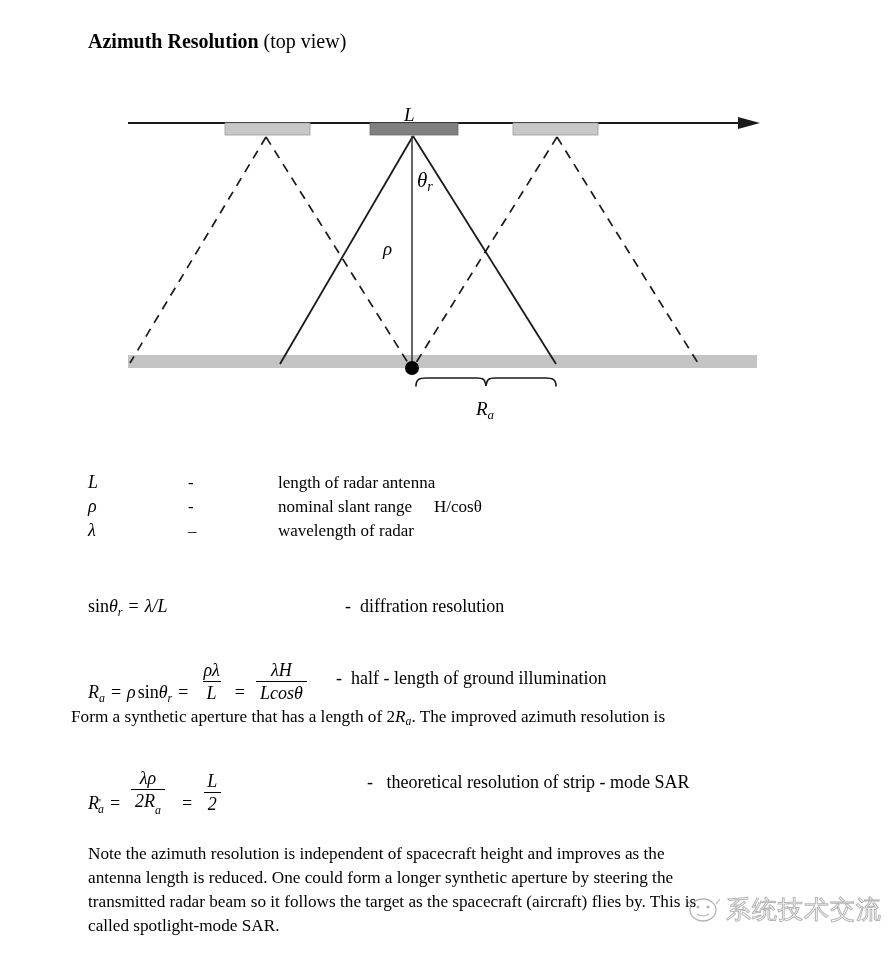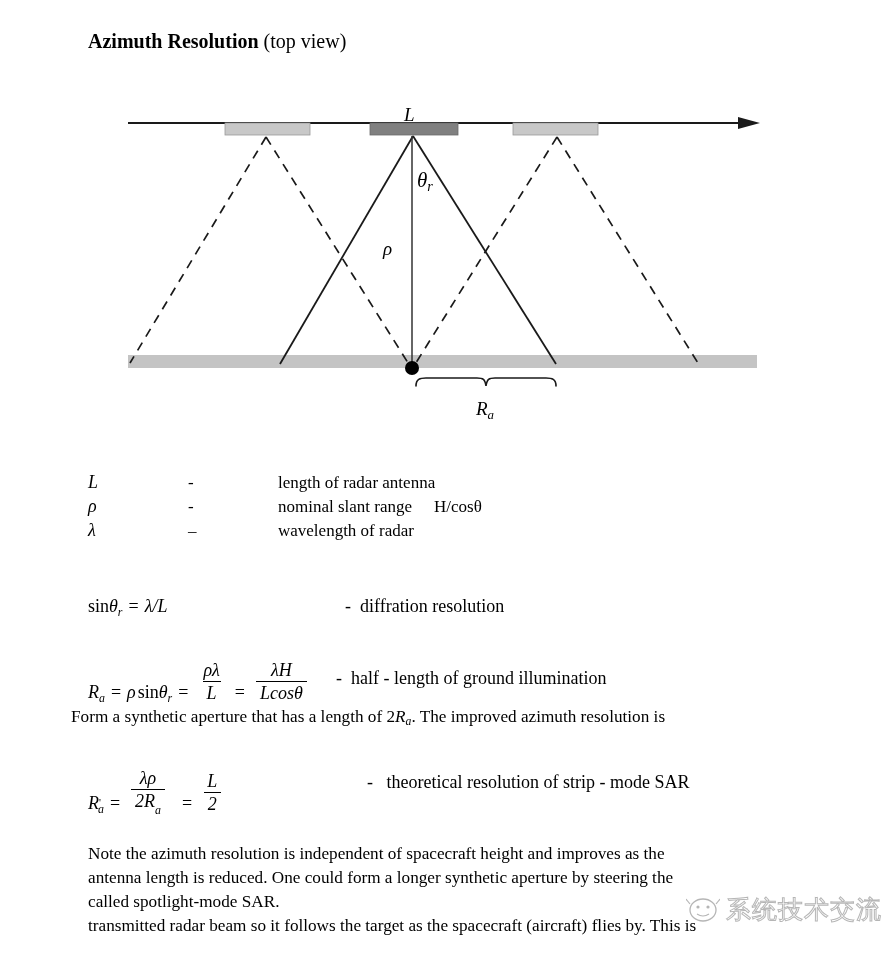--- a/index.html
+++ b/index.html
@@ -329,22 +329,22 @@
         <span class="num">L</span>
         <span class="den">2</span>
       </span>
     </span>
     <span class="eq-desc">-   theoretical resolution of strip - mode SAR</span>
   </div>
 
   <div class="body-para" id="para-note">
     <span class="line">Note the azimuth resolution is independent of spacecraft height and improves as the</span>
     <span class="line">antenna length is reduced.  One could form a longer synthetic aperture by steering the</span>
+    <span class="line">transmitted radar beam so it follows the target as the spacecraft (aircraft) flies by.  This is</span>
     <span class="line last">called spotlight-mode SAR.</span>
-    <span class="line">transmitted radar beam so it follows the target as the spacecraft (aircraft) flies by.  This is</span>
   </div>
 
   <div id="watermark">
     <svg class="wm-icon" width="34" height="30" viewBox="0 0 34 30">
       <ellipse cx="17" cy="15" rx="13" ry="11" fill="none" stroke="#7a7a7a" stroke-width="1.3"></ellipse>
       <circle cx="12" cy="12" r="1.6" fill="#7a7a7a"></circle>
       <circle cx="22" cy="12" r="1.6" fill="#7a7a7a"></circle>
       <path d="M 11,19 Q 17,23 23,19" fill="none" stroke="#7a7a7a" stroke-width="1.2"></path>
       <path d="M 4,9 L 0,4" stroke="#7a7a7a" stroke-width="1.2"></path>
       <path d="M 30,9 L 34,4" stroke="#7a7a7a" stroke-width="1.2"></path>

